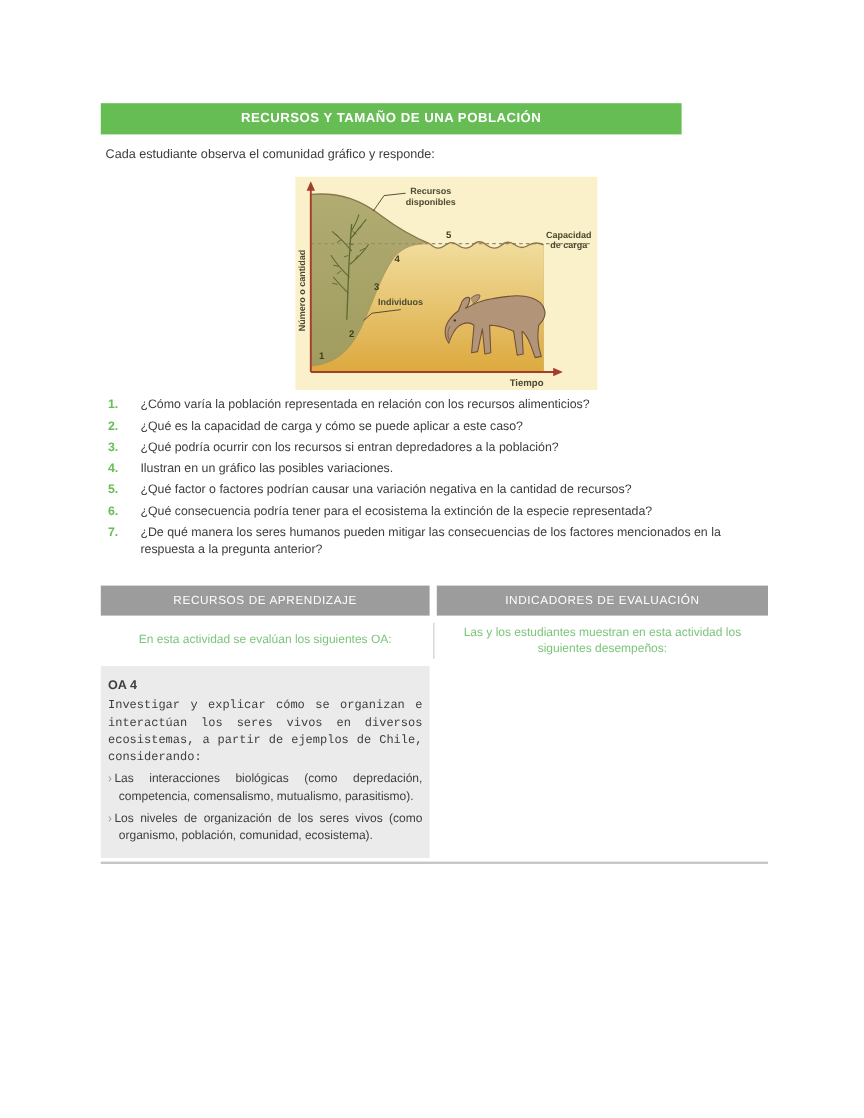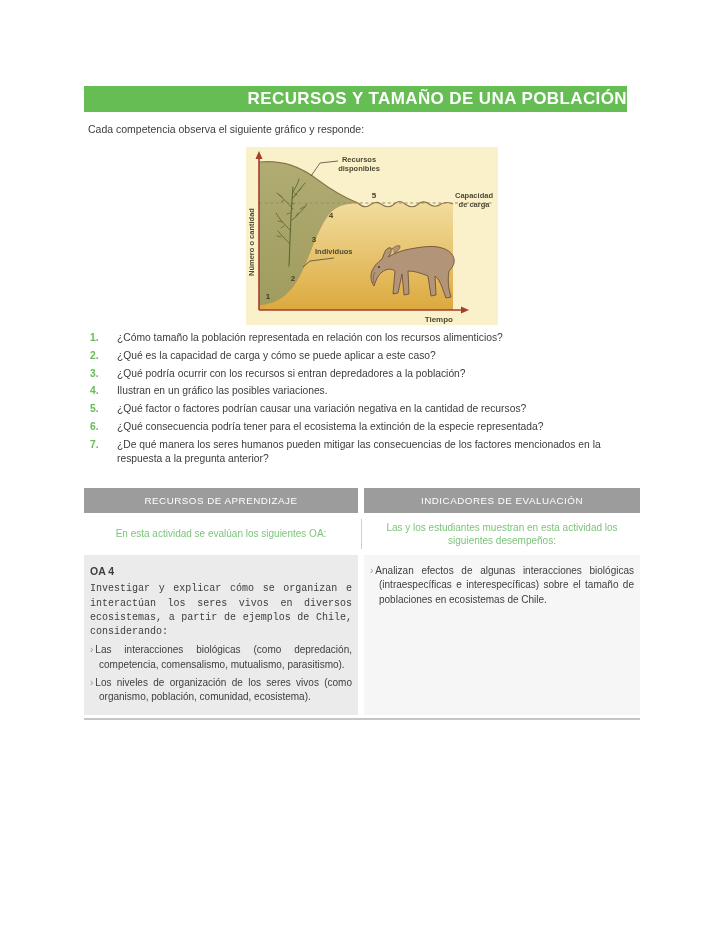--- a/index.html
+++ b/index.html
@@ -2,23 +2,23 @@
 <html><head>
 <meta charset="utf-8">
 <style>
   html,body{margin:0;padding:0;background:#ffffff;}
   .page{
     position:relative;width:720px;height:932px;background:#ffffff;
     font-family:"Liberation Sans",sans-serif;color:#3e3e3e;overflow:hidden;
   }
   
   .title-bar{
-    position:absolute;left:84px;top:86px;width:543px;height:26px;
-    background:#65bd53;color:#ffffff;display:flex;align-items:center;justify-content:flex-end;
-    font-size:17px;font-weight:700;letter-spacing:.4px;
+    position:absolute;left:84px;top:86px;width:484px;height:26px;
+    background:#65bd53;color:#ffffff;display:flex;align-items:center;justify-content:center;
+    font-size:11px;font-weight:700;letter-spacing:.4px;
   }
   .intro{
     position:absolute;left:88px;top:122px;width:552px;margin:0;
     font-size:10.5px;line-height:14px;color:#3c3c3c;
   }
   
   .chart-box{position:absolute;left:235px;top:147px;width:252px;height:178px;padding-left:11px;}
   .chart-box svg{display:block;font-family:"Liberation Sans",sans-serif;}
   
   .questions{position:absolute;left:90px;top:331px;width:551px;}
@@ -51,21 +51,21 @@
 </style>
 </head>
 <body>
 
 <div class="page">
 
   <div class="title-bar">
     <span>RECURSOS Y TAMAÑO DE UNA POBLACIÓN</span>
   </div>
 
-  <p class="intro">Cada competencia observa el siguiente gráfico y responde:</p>
+  <p class="intro">Cada estudiante observa el comunidad gráfico y responde:</p>
 
   <div class="chart-box">
     <svg viewBox="0 0 252 178" width="252" height="178">
       <defs>
         <linearGradient id="gold" x1="0" y1="0" x2="0" y2="1">
           <stop offset="0" stop-color="#f1dd9e"></stop>
           <stop offset="1" stop-color="#dca93e"></stop>
         </linearGradient>
         <linearGradient id="olive" x1="0" y1="0" x2="0" y2="1">
           <stop offset="0" stop-color="#b0ac72"></stop>
@@ -120,21 +120,21 @@
       <text x="47" y="134" text-anchor="middle" font-size="8" font-weight="bold" fill="#3f3e20">2</text>
       <text x="68" y="95" text-anchor="middle" font-size="8" font-weight="bold" fill="#3f3e20">3</text>
       <text x="85" y="71" text-anchor="middle" font-size="8" font-weight="bold" fill="#3f3e20">4</text>
       <text x="128" y="51" text-anchor="middle" font-size="8" font-weight="bold" fill="#3f3e20">5</text>
     </svg>
   </div>
 
   <div class="questions">
     <div class="q">
       <span class="qnum">1.</span>
-      <span class="qtext">¿Cómo tamaño la población representada en relación con los recursos alimenticios?</span>
+      <span class="qtext">¿Cómo varía la población representada en relación con los recursos alimenticios?</span>
     </div>
     <div class="q">
       <span class="qnum">2.</span>
       <span class="qtext">¿Qué es la capacidad de carga y cómo se puede aplicar a este caso?</span>
     </div>
     <div class="q">
       <span class="qnum">3.</span>
       <span class="qtext">¿Qué podría ocurrir con los recursos si entran depredadores a la población?</span>
     </div>
     <div class="q">
@@ -169,20 +169,17 @@
       <div class="t-sub-cell">Las y los estudiantes muestran en esta actividad los siguientes desempeños:</div>
     </div>
     <div class="t-row t-body">
       <div class="t-body-cell t-body-left">
         <p class="oa-code">OA 4</p>
         <p class="oa-text">Investigar y explicar cómo se organizan e interactúan los seres vivos en diversos ecosistemas, a partir de ejemplos de Chile, considerando:</p>
         <div class="bullet"><span class="chev">›</span><span>Las interacciones biológicas (como depredación, competencia, comensalismo, mutualismo, parasitismo).</span></div>
         <div class="bullet"><span class="chev">›</span><span>Los niveles de organización de los seres vivos (como organismo, población, comunidad, ecosistema).</span></div>
       </div>
       <div></div>
-      <div class="t-body-cell t-body-right">
-        <div class="bullet" style="margin-top:0;"><span class="chev">›</span><span>Analizan efectos de algunas interacciones biológicas (intraespecíficas e interespecíficas) sobre el tamaño de poblaciones en ecosistemas de Chile.</span></div>
-      </div>
     </div>
     <div class="t-bottom-rule"></div>
   </div>
 
 </div>
 
 </body></html>

